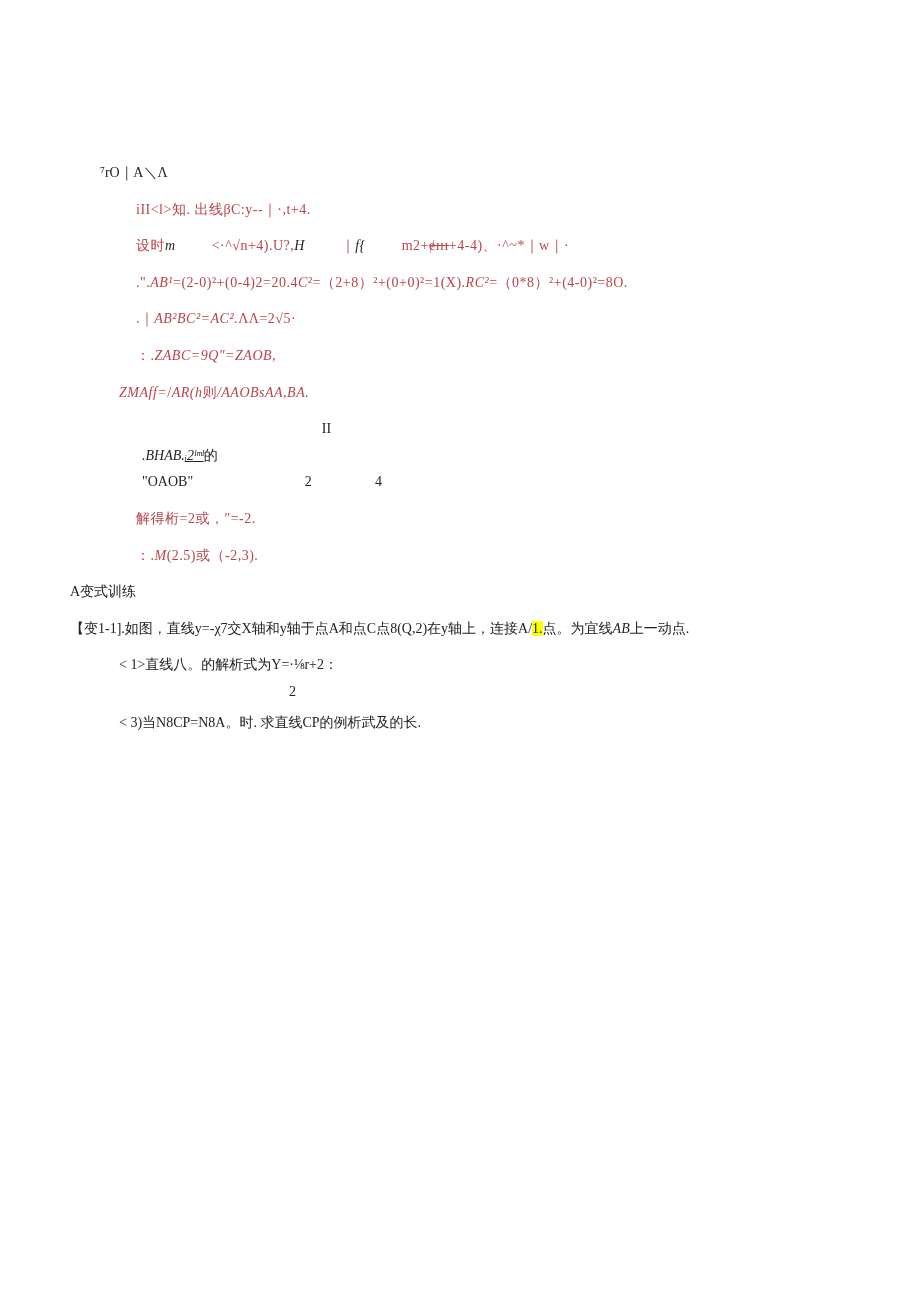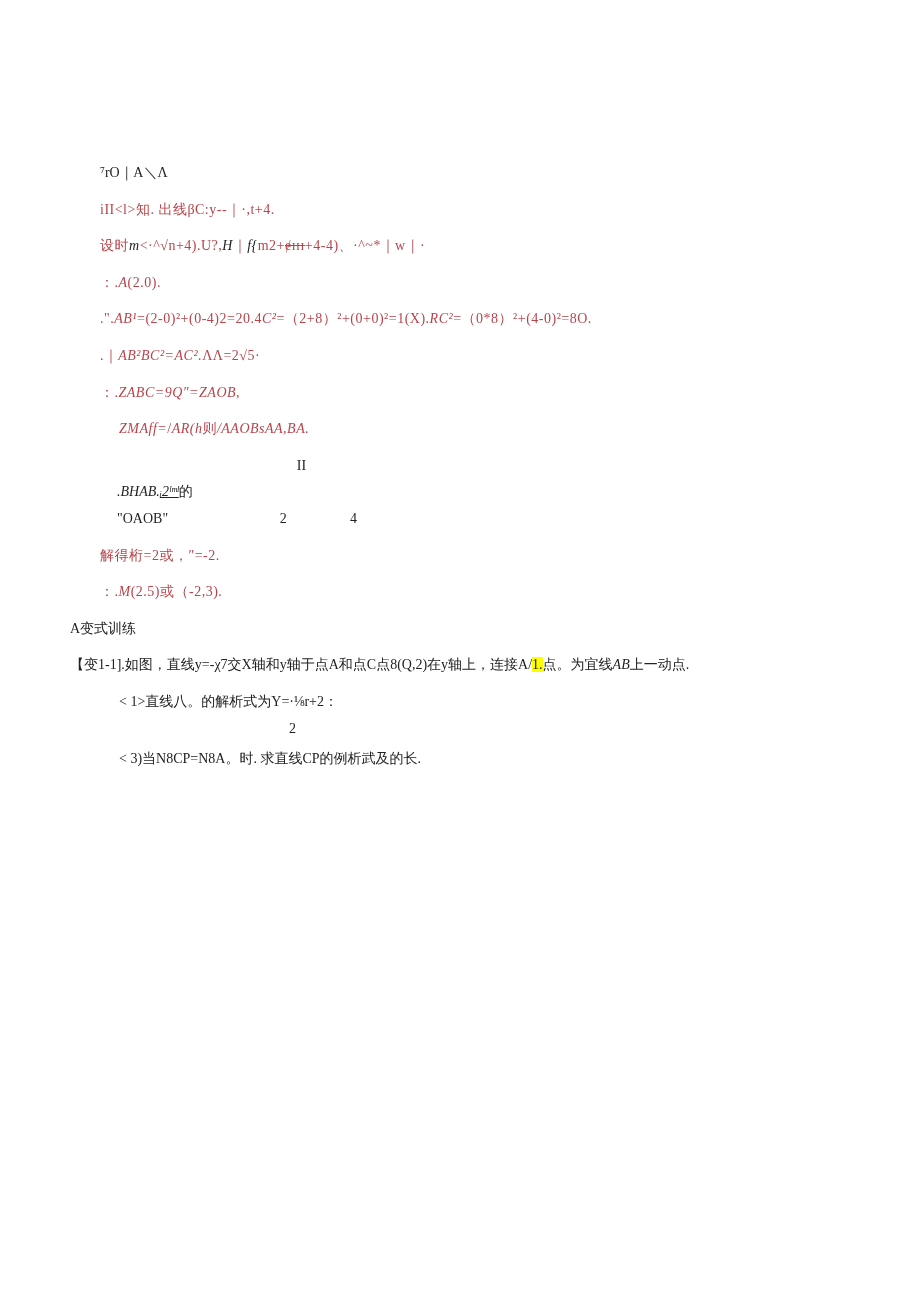--- a/index.html
+++ b/index.html
@@ -8,29 +8,29 @@
     background: #ffffff;
     font-family: "SimSun", "Times New Roman", serif;
     width: 920px;
   }
   .page {
     padding: 150px 80px 60px 100px;
     color: #333;
     font-size: 14px;
     line-height: 1.9;
   }
-  .red { color: #b8444a; }
+  .red { color: #b8444a; margin-left: 36px; }
   .black { color: #222; }
   .italic { font-style: italic; }
   .indent2 { margin-left: 19px; }
   .grid-block {
     display: grid;
     grid-template-columns: auto auto auto;
     width: 240px;
-    margin-left: 17px;
+    margin-left: 42px;
     column-gap: 10px;
   }
   .ls { letter-spacing: 0.5px; }
   .hl {
     background: #ffff00;
   }
   p { margin: 10px 0; }
   .tight p { margin: 4px 0; }
 </style>
 </head>
@@ -40,23 +40,20 @@
 
   <p class="black">⁷rO｜A＼Λ</p>
 
   <p class="red ls">iII&lt;l&gt;知. 出线βC:y--｜·,t+4.</p>
 
   <p class="ls">
     <span class="red">设时</span><span class="black italic">m</span><span class="red">&lt;·^√n+4).U?,</span><span class="black italic">H</span><span class="red">｜</span><span class="black italic">f{</span><span class="red">m2+<s>ɇɪɪɪ</s>+4-4)、·^~*｜w｜·</span>
   </p>
 
 
-  <p class="red ls">
-    <span>：.</span><span class="italic">A</span><span>(2.0).</span>
-  </p>
 
 
   <p class="red ls">
     <span>.".</span><span class="italic">AB¹</span><span>=(2-0)²+(0-4)2=20.4</span><span class="italic">C²</span><span>=（2+8）²+(0+0)²=1(X).</span><span class="italic">RC²</span><span>=（0*8）²+(4-0)²=8O.</span>
   </p>
 
   <p class="red ls">
     <span>.｜</span><span class="italic">AB²BC²=AC².</span><span>ΛΛ=2√5·</span>
   </p>
 

